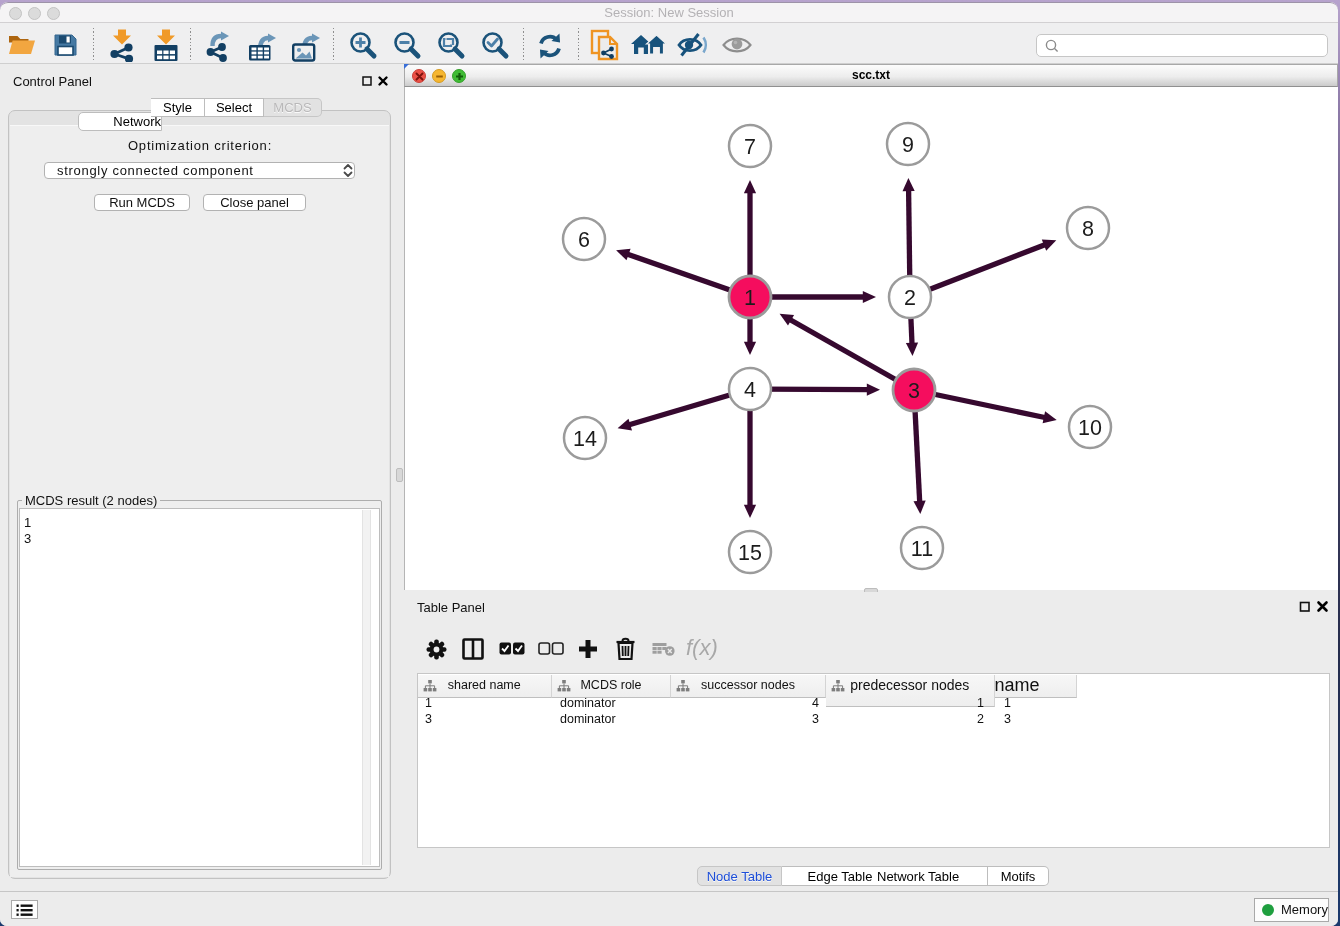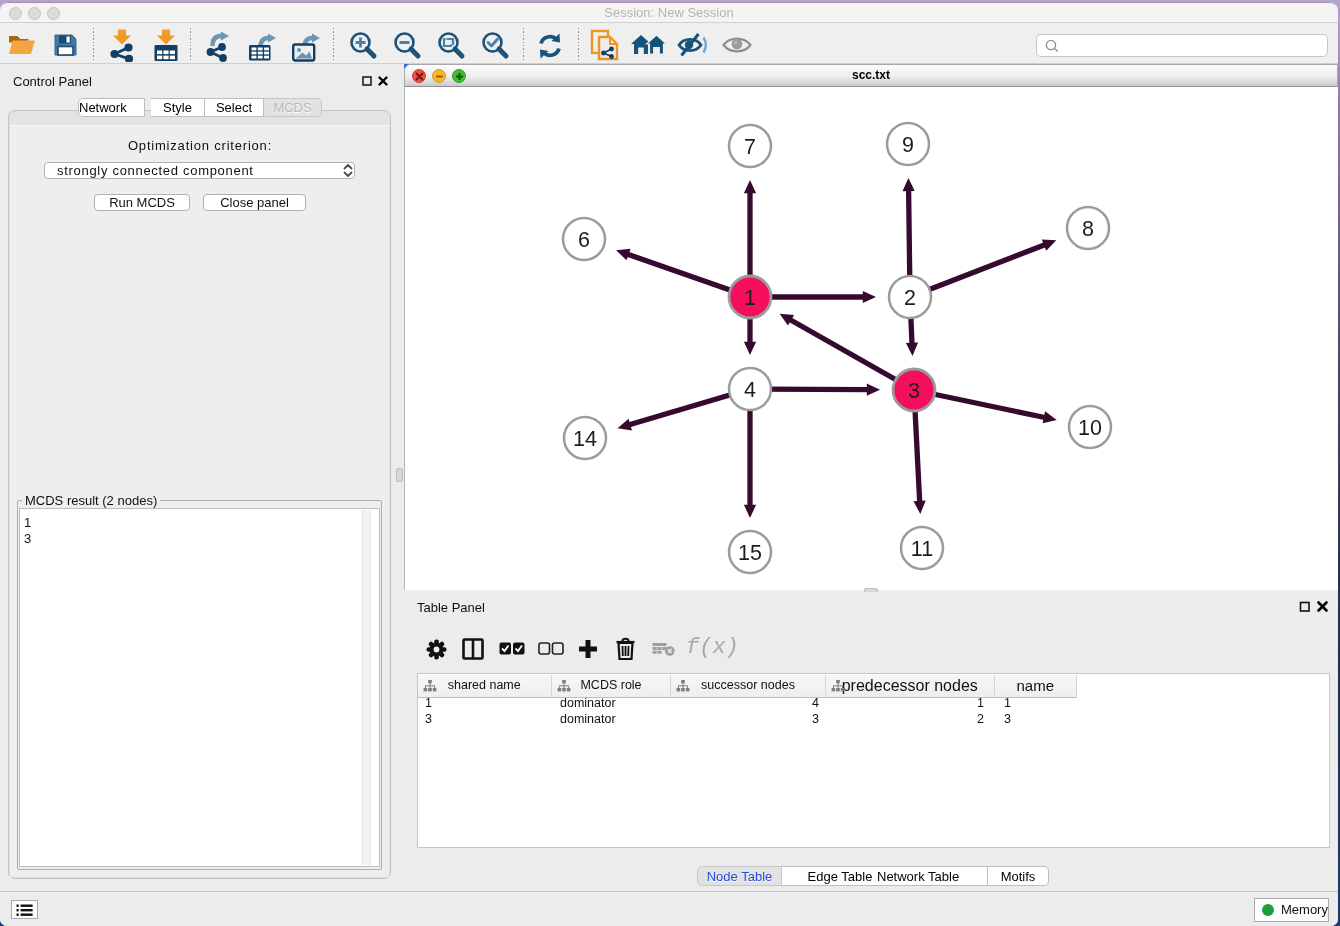--- a/index.html
+++ b/index.html
@@ -157,21 +157,21 @@
   <svg class="abs" style="left:362px;top:74px" width="10" height="10" viewBox="0 0 10 10">
       <rect x="1" y="1" width="8" height="8" fill="none" stroke="#111" stroke-width="1.5"></rect>
     </svg>
   <svg class="abs" style="left:377px;top:73px" width="12" height="12" viewBox="0 0 12 12">
       <path d="M2.5 2.5 L9.5 9.5 M9.5 2.5 L2.5 9.5" stroke="#000" stroke-width="2.4" stroke-linecap="round"></path>
     </svg>
 
   <div class="abs" style="left:8px;top:108px;width:383px;height:769px;background:#e3e3e3;border:1px solid #c2c2c2;border-radius:7px"></div>
   <div class="abs" style="left:10px;top:123px;width:379px;height:752px;background:#eeeeee;border-top:1px solid #f8f8f8"></div>
 
-  <div class="abs" style="left:78px;top:96px;width:67px;height:19px;background:#fff;border:1px solid #bdbdbd;border-radius:5px 0 0 5px;font-size:13px;text-align:left;line-height:18px;color:#000">Network</div>
+  <div class="abs" style="left:78px;top:110px;width:84px;height:19px;background:#fff;border:1px solid #bdbdbd;border-radius:5px 0 0 5px;font-size:13px;text-align:right;line-height:18px;color:#000">Network</div>
   <div class="abs" style="left:151px;top:96px;width:54px;height:19px;background:#fff;border:1px solid #bdbdbd;border-left:none;font-size:13px;text-align:center;line-height:18px;color:#000">Style</div>
   <div class="abs" style="left:205px;top:96px;width:59px;height:19px;background:#fff;border:1px solid #bdbdbd;border-left:none;font-size:13px;text-align:center;line-height:18px;color:#000">Select</div>
   <div class="abs" style="left:264px;top:96px;width:58px;height:19px;background:#e2e2e2;border:1px solid #c6c6c6;border-left:none;border-radius:0 5px 5px 0;font-size:13px;text-align:center;line-height:18px;color:#b9b8b9;text-shadow:0 1px 0 #fafafa">MCDS</div>
 
   <div class="abs" style="left:0;top:136px;width:400px;text-align:center;font-size:13px;letter-spacing:0.8px;color:#111">Optimization criterion:</div>
   <div class="abs" style="left:44px;top:160px;width:311px;height:17px;background:#fff;border:1px solid #b2b2b2;border-radius:4px;font-size:13px;color:#111;line-height:16px;letter-spacing:0.7px;padding-left:12px">strongly connected component</div>
   <svg class="abs" style="left:342px;top:161px" width="12" height="15" viewBox="0 0 12 15">
       <path d="M2.5 5.5 L6 2 L9.5 5.5" fill="none" stroke="#4a4a4a" stroke-width="1.8" stroke-linecap="round" stroke-linejoin="round"></path>
       <path d="M2.5 9.5 L6 13 L9.5 9.5" fill="none" stroke="#4a4a4a" stroke-width="1.8" stroke-linecap="round" stroke-linejoin="round"></path>
     </svg>
@@ -311,21 +311,21 @@
             <rect x="0.5" y="5" width="4.2" height="3"></rect>
             <rect x="5.4" y="5" width="4.2" height="3"></rect>
             <rect x="10.3" y="5" width="4.2" height="3"></rect>
             <rect x="0.5" y="8.7" width="4.2" height="3"></rect>
             <rect x="5.4" y="8.7" width="4.2" height="3"></rect>
           </g>
           <circle cx="17.8" cy="9" r="4.8"></circle>
         </g>
         <path d="M15.9 7.1 L19.7 10.9 M19.7 7.1 L15.9 10.9" stroke="#ececec" stroke-width="1.4"></path>
       </svg>
-      <div class="abs" style="left:686px;top:633px;font-family:Liberation Mono, monospace;font-style:italic;font-size:22px;color:#a8a8a8">f(x)</div>
+      <div class="abs" style="left:686px;top:633px;font-family:Liberation Sans, sans-serif;font-style:italic;font-size:22px;color:#a8a8a8">f(x)</div>
     </div>
   <div class="abs" style="left:417px;top:671px;width:913px;height:175px;background:#fff;border:1px solid #c6c6c6"></div>
   <div class="abs" style="left:404px;top:673px;width:934px;height:23px">
       <div class="abs" style="left:13.5px;top:0;width:134.5px;height:23px;background:linear-gradient(180deg,#f7f7f7,#eeeeee);border-right:1px solid #d4d4d4;border-bottom:1px solid #bfbfbf;font-size:12.5px;color:#111;text-align:center;line-height:21px"><svg style="position:absolute;left:5px;top:5px" width="14" height="12" viewBox="0 0 14 12">
           <g fill="#7d7d7d">
             <rect x="5.2" y="0" width="3.6" height="3.4"></rect>
             <rect x="0.6" y="8" width="3.6" height="3.4"></rect>
             <rect x="5.2" y="8" width="3.6" height="3.4"></rect>
             <rect x="9.8" y="8" width="3.6" height="3.4"></rect>
           </g>
@@ -342,30 +342,30 @@
         </svg>MCDS role</div>
       <div class="abs" style="left:267px;top:0;width:155px;height:23px;background:linear-gradient(180deg,#f7f7f7,#eeeeee);border-right:1px solid #d4d4d4;border-bottom:1px solid #bfbfbf;font-size:12.5px;color:#111;text-align:center;line-height:21px"><svg style="position:absolute;left:5px;top:5px" width="14" height="12" viewBox="0 0 14 12">
           <g fill="#7d7d7d">
             <rect x="5.2" y="0" width="3.6" height="3.4"></rect>
             <rect x="0.6" y="8" width="3.6" height="3.4"></rect>
             <rect x="5.2" y="8" width="3.6" height="3.4"></rect>
             <rect x="9.8" y="8" width="3.6" height="3.4"></rect>
           </g>
           <path d="M7 3.4 V5.8 M2.4 8 V5.8 H11.6 V8 M7 5.8 V8" fill="none" stroke="#7d7d7d" stroke-width="1"></path>
         </svg>successor nodes</div>
-      <div class="abs" style="left:422px;top:0;width:168.5px;height:23px;background:linear-gradient(180deg,#f7f7f7,#eeeeee);border-right:1px solid #d4d4d4;border-bottom:1px solid #bfbfbf;font-size:16px;color:#111;text-align:center;line-height:21px"><svg style="position:absolute;left:5px;top:5px" width="14" height="12" viewBox="0 0 14 12">
+      <div class="abs" style="left:422px;top:0;width:168.5px;height:32px;background:linear-gradient(180deg,#f7f7f7,#eeeeee);border-right:1px solid #d4d4d4;border-bottom:1px solid #bfbfbf;font-size:14px;color:#111;text-align:center;line-height:21px"><svg style="position:absolute;left:5px;top:5px" width="14" height="12" viewBox="0 0 14 12">
           <g fill="#7d7d7d">
             <rect x="5.2" y="0" width="3.6" height="3.4"></rect>
             <rect x="0.6" y="8" width="3.6" height="3.4"></rect>
             <rect x="5.2" y="8" width="3.6" height="3.4"></rect>
             <rect x="9.8" y="8" width="3.6" height="3.4"></rect>
           </g>
           <path d="M7 3.4 V5.8 M2.4 8 V5.8 H11.6 V8 M7 5.8 V8" fill="none" stroke="#7d7d7d" stroke-width="1"></path>
         </svg>predecessor nodes</div>
-      <div class="abs" style="left:590.5px;top:0;width:82.5px;height:23px;background:linear-gradient(180deg,#f7f7f7,#eeeeee);border-right:1px solid #d4d4d4;border-bottom:1px solid #bfbfbf;font-size:15px;color:#111;text-align:center;line-height:21px">name</div>
+      <div class="abs" style="left:590.5px;top:0;width:82.5px;height:23px;background:linear-gradient(180deg,#f7f7f7,#eeeeee);border-right:1px solid #d4d4d4;border-bottom:1px solid #bfbfbf;font-size:18px;color:#111;line-height:21px">name</div>
     </div>
   <div id="trows">
       <div class="abs" style="left:425px;top:694px;width:60px;font-size:12.5px;color:#111;text-align:left">1</div>
       <div class="abs" style="left:560px;top:694px;width:100px;font-size:12.5px;color:#111;text-align:left">dominator</div>
       <div class="abs" style="left:671px;top:694px;width:148px;font-size:12.5px;color:#111;text-align:right">4</div>
       <div class="abs" style="left:826px;top:694px;width:158px;font-size:12.5px;color:#111;text-align:right">1</div>
       <div class="abs" style="left:1004px;top:694px;width:60px;font-size:12.5px;color:#111;text-align:left">1</div>
       <div class="abs" style="left:425px;top:709.5px;width:60px;font-size:12.5px;color:#111;text-align:left">3</div>
       <div class="abs" style="left:560px;top:709.5px;width:100px;font-size:12.5px;color:#111;text-align:left">dominator</div>
       <div class="abs" style="left:671px;top:709.5px;width:148px;font-size:12.5px;color:#111;text-align:right">3</div>

